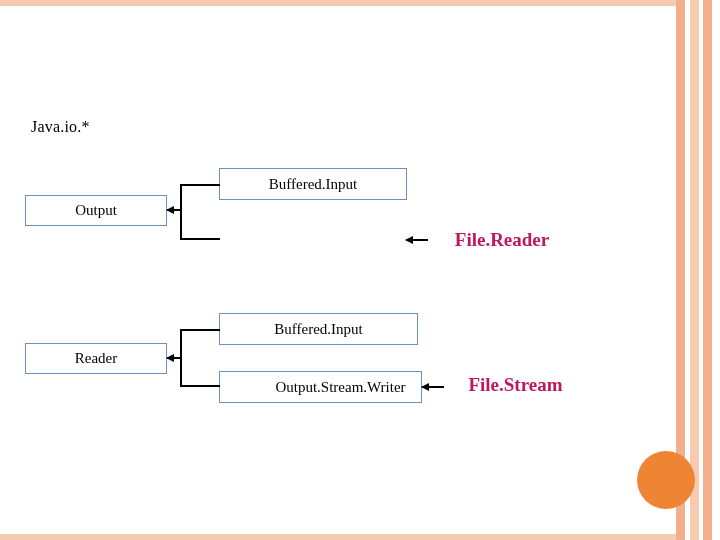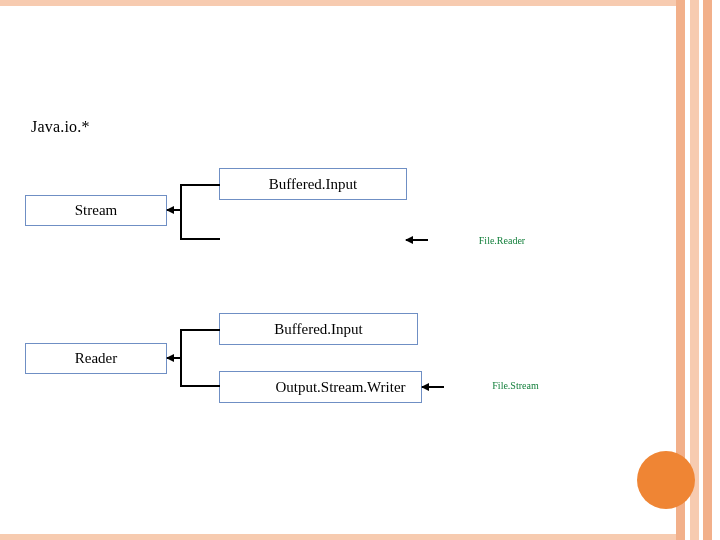--- a/index.html
+++ b/index.html
@@ -69,27 +69,28 @@
     color: #000000;
     font-size: 15px;
     display: flex;
     align-items: center;
     justify-content: center;
     white-space: nowrap;
   }
   .plain {
     position: absolute;
     box-sizing: border-box;
-    color: #15803d;
-    font-size: 10px;
+    color: #be185d;
+    font-size: 19px;
     display: flex;
     align-items: center;
     justify-content: center;
     white-space: nowrap;
     background: transparent;
+    font-weight: bold;
   }
 
   
   .b-reader        { left: 25px;  top: 195px; width: 142px; height: 31px; }
   .b-buffreader    { left: 219px; top: 168px; width: 188px; height: 32px; }
   .b-inputstream   { left: 219px; top: 224px; width: 187px; height: 32px; }
   .t-filereader    { left: 427px; top: 224px; width: 150px; height: 32px; }
 
   .b-writer        { left: 25px;  top: 343px; width: 142px; height: 31px; }
   .b-buffwriter    { left: 219px; top: 313px; width: 199px; height: 32px; }
@@ -139,21 +140,21 @@
 
   <div class="stripe stripe-a"></div>
   <div class="stripe stripe-b"></div>
   <div class="stripe stripe-c"></div>
   <div class="stripe stripe-d"></div>
   <div class="stripe stripe-e"></div>
   <div class="stripe stripe-f"></div>
 
   <div class="title">Java.io.*</div>
 
-  <div class="box b-reader">Stream</div>
+  <div class="box b-reader">Output</div>
   <div class="box b-buffreader">Buffered.Input</div>
   <div class="plain t-filereader">File.Reader</div>
 
   <div class="ln r-vert"></div>
   <div class="ln r-top"></div>
   <div class="ln r-bottom"></div>
   <div class="ln r-arrowline"></div>
   <div class="arrow-l a-reader"></div>
 
   <div class="ln fr-line"></div>

